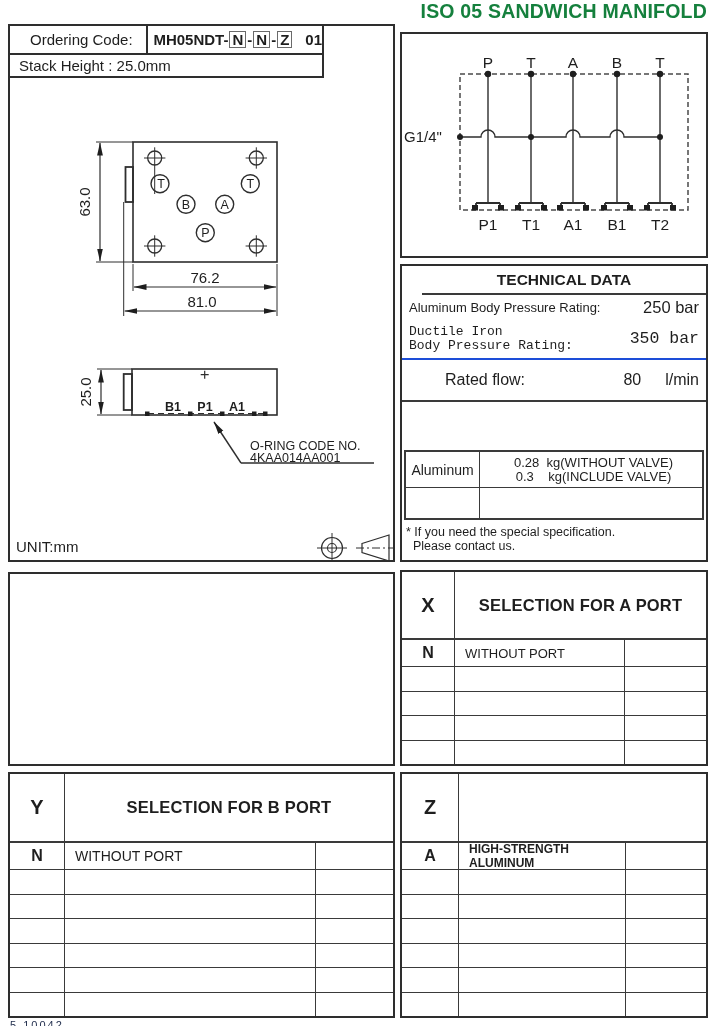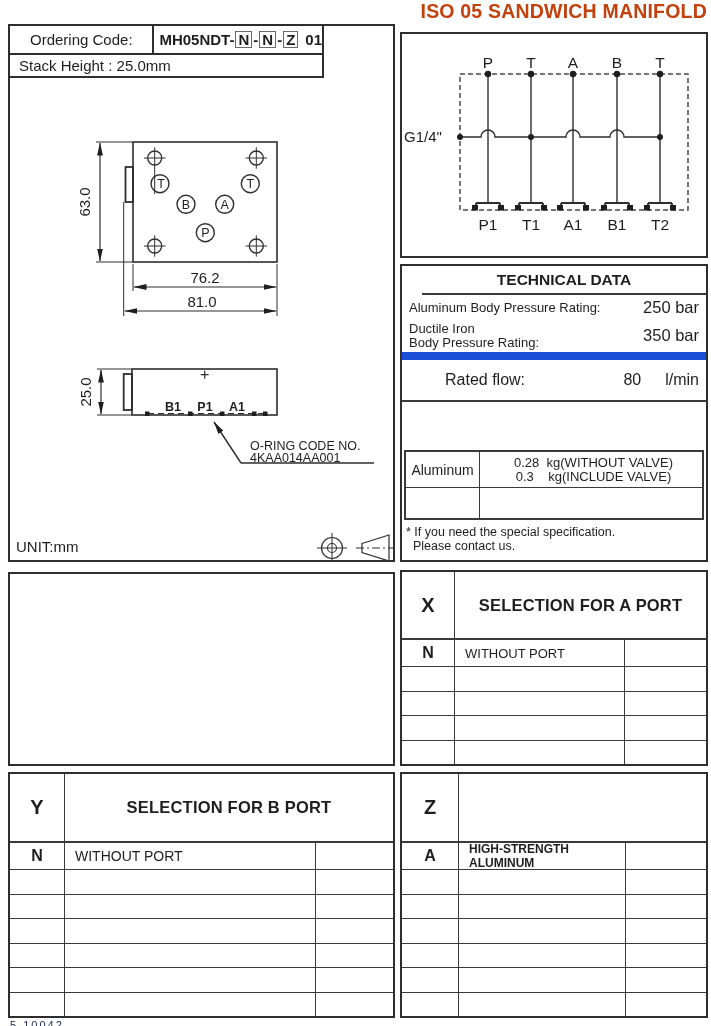--- a/index.html
+++ b/index.html
@@ -4,43 +4,43 @@
 <style>
   html,body{margin:0;padding:0;}
   body{
     width:711px;height:1026px;background:#ffffff;position:relative;overflow:hidden;
     font-family:"Liberation Sans", sans-serif;color:#1e1e1e;
   }
   .abs{position:absolute;box-sizing:border-box;}
   .bordered{border:2px solid #2e2e2e;background:#fff;}
 
   
-  .doc-title{right:4px;top:0;font-size:19.5px;font-weight:bold;color:#c2410c;letter-spacing:.2px;white-space:nowrap;}
+  .doc-title{right:4px;top:0;font-size:19.5px;font-weight:bold;color:#15803d;letter-spacing:.2px;white-space:nowrap;}
 
   
   .box-ordering{left:8px;top:24px;width:316px;height:31px;display:flex;z-index:3;}
   .oc-label{width:150px;border-right:2px solid #2e2e2e;display:flex;align-items:center;padding-left:20px;font-size:15px;box-sizing:border-box;}
   .oc-code{flex:1;display:flex;align-items:center;padding-left:5px;font-weight:bold;font-size:15px;white-space:nowrap;}
   .obox{border:1.5px solid #6a6a6a;padding:0 2px;margin:0 1px;line-height:15px;}
-  .oc-suffix{margin-left:6px;}
+  .oc-suffix{margin-left:12px;}
   .box-stack{left:8px;top:53px;width:316px;height:25px;display:flex;align-items:center;padding-left:9px;font-size:15px;z-index:3;}
 
   
   .panel-drawing{left:8px;top:24px;width:387px;height:538px;}
   .panel-schematic{left:400px;top:32px;width:308px;height:226px;}
   .panel-tech{left:400px;top:264px;width:308px;height:298px;}
   .panel-empty{left:8px;top:572px;width:387px;height:194px;}
 
   .unit-label{left:6px;bottom:5px;font-size:15px;}
 
   
   .tech-title{height:27px;border-bottom:2px solid #3a3a3a;display:flex;align-items:center;justify-content:center;font-weight:bold;font-size:15.5px;margin-left:20px;}
   .tech-row{display:flex;justify-content:space-between;align-items:center;padding:0 7px;box-sizing:border-box;}
   .tr1{height:24px;}
-  .tr2{height:41px;border-bottom:8px solid #1d4ed8;}
+  .tr2{height:41px;border-bottom:2px solid #1d4ed8;font-family:Liberation Mono, monospace;}
   .tr3{height:42px;border-bottom:2px solid #3a3a3a;font-size:16px;padding-left:43px;}
   .t-label{font-size:13px;}
   .t-label2{font-size:13px;line-height:13.5px;}
   .t-value{font-size:16.5px;white-space:nowrap;}
   .tr3 .flow-vals{display:flex;gap:24px;font-size:16px;}
   .weight-table{left:2px;top:184px;right:2px;height:70px;border:2px solid #3a3a3a;display:grid;grid-template-columns:74px 1fr;grid-template-rows:36px 1fr;}
   .w-mat{border-right:1.5px solid #3a3a3a;border-bottom:1.5px solid #3a3a3a;display:flex;align-items:center;justify-content:center;font-size:14px;}
   .w-vals{border-bottom:1.5px solid #3a3a3a;display:flex;flex-direction:column;justify-content:center;padding-left:5px;text-align:center;}
   .w-line{font-size:13px;line-height:14px;white-space:pre;}
   .w-e1{border-right:1.5px solid #3a3a3a;}

